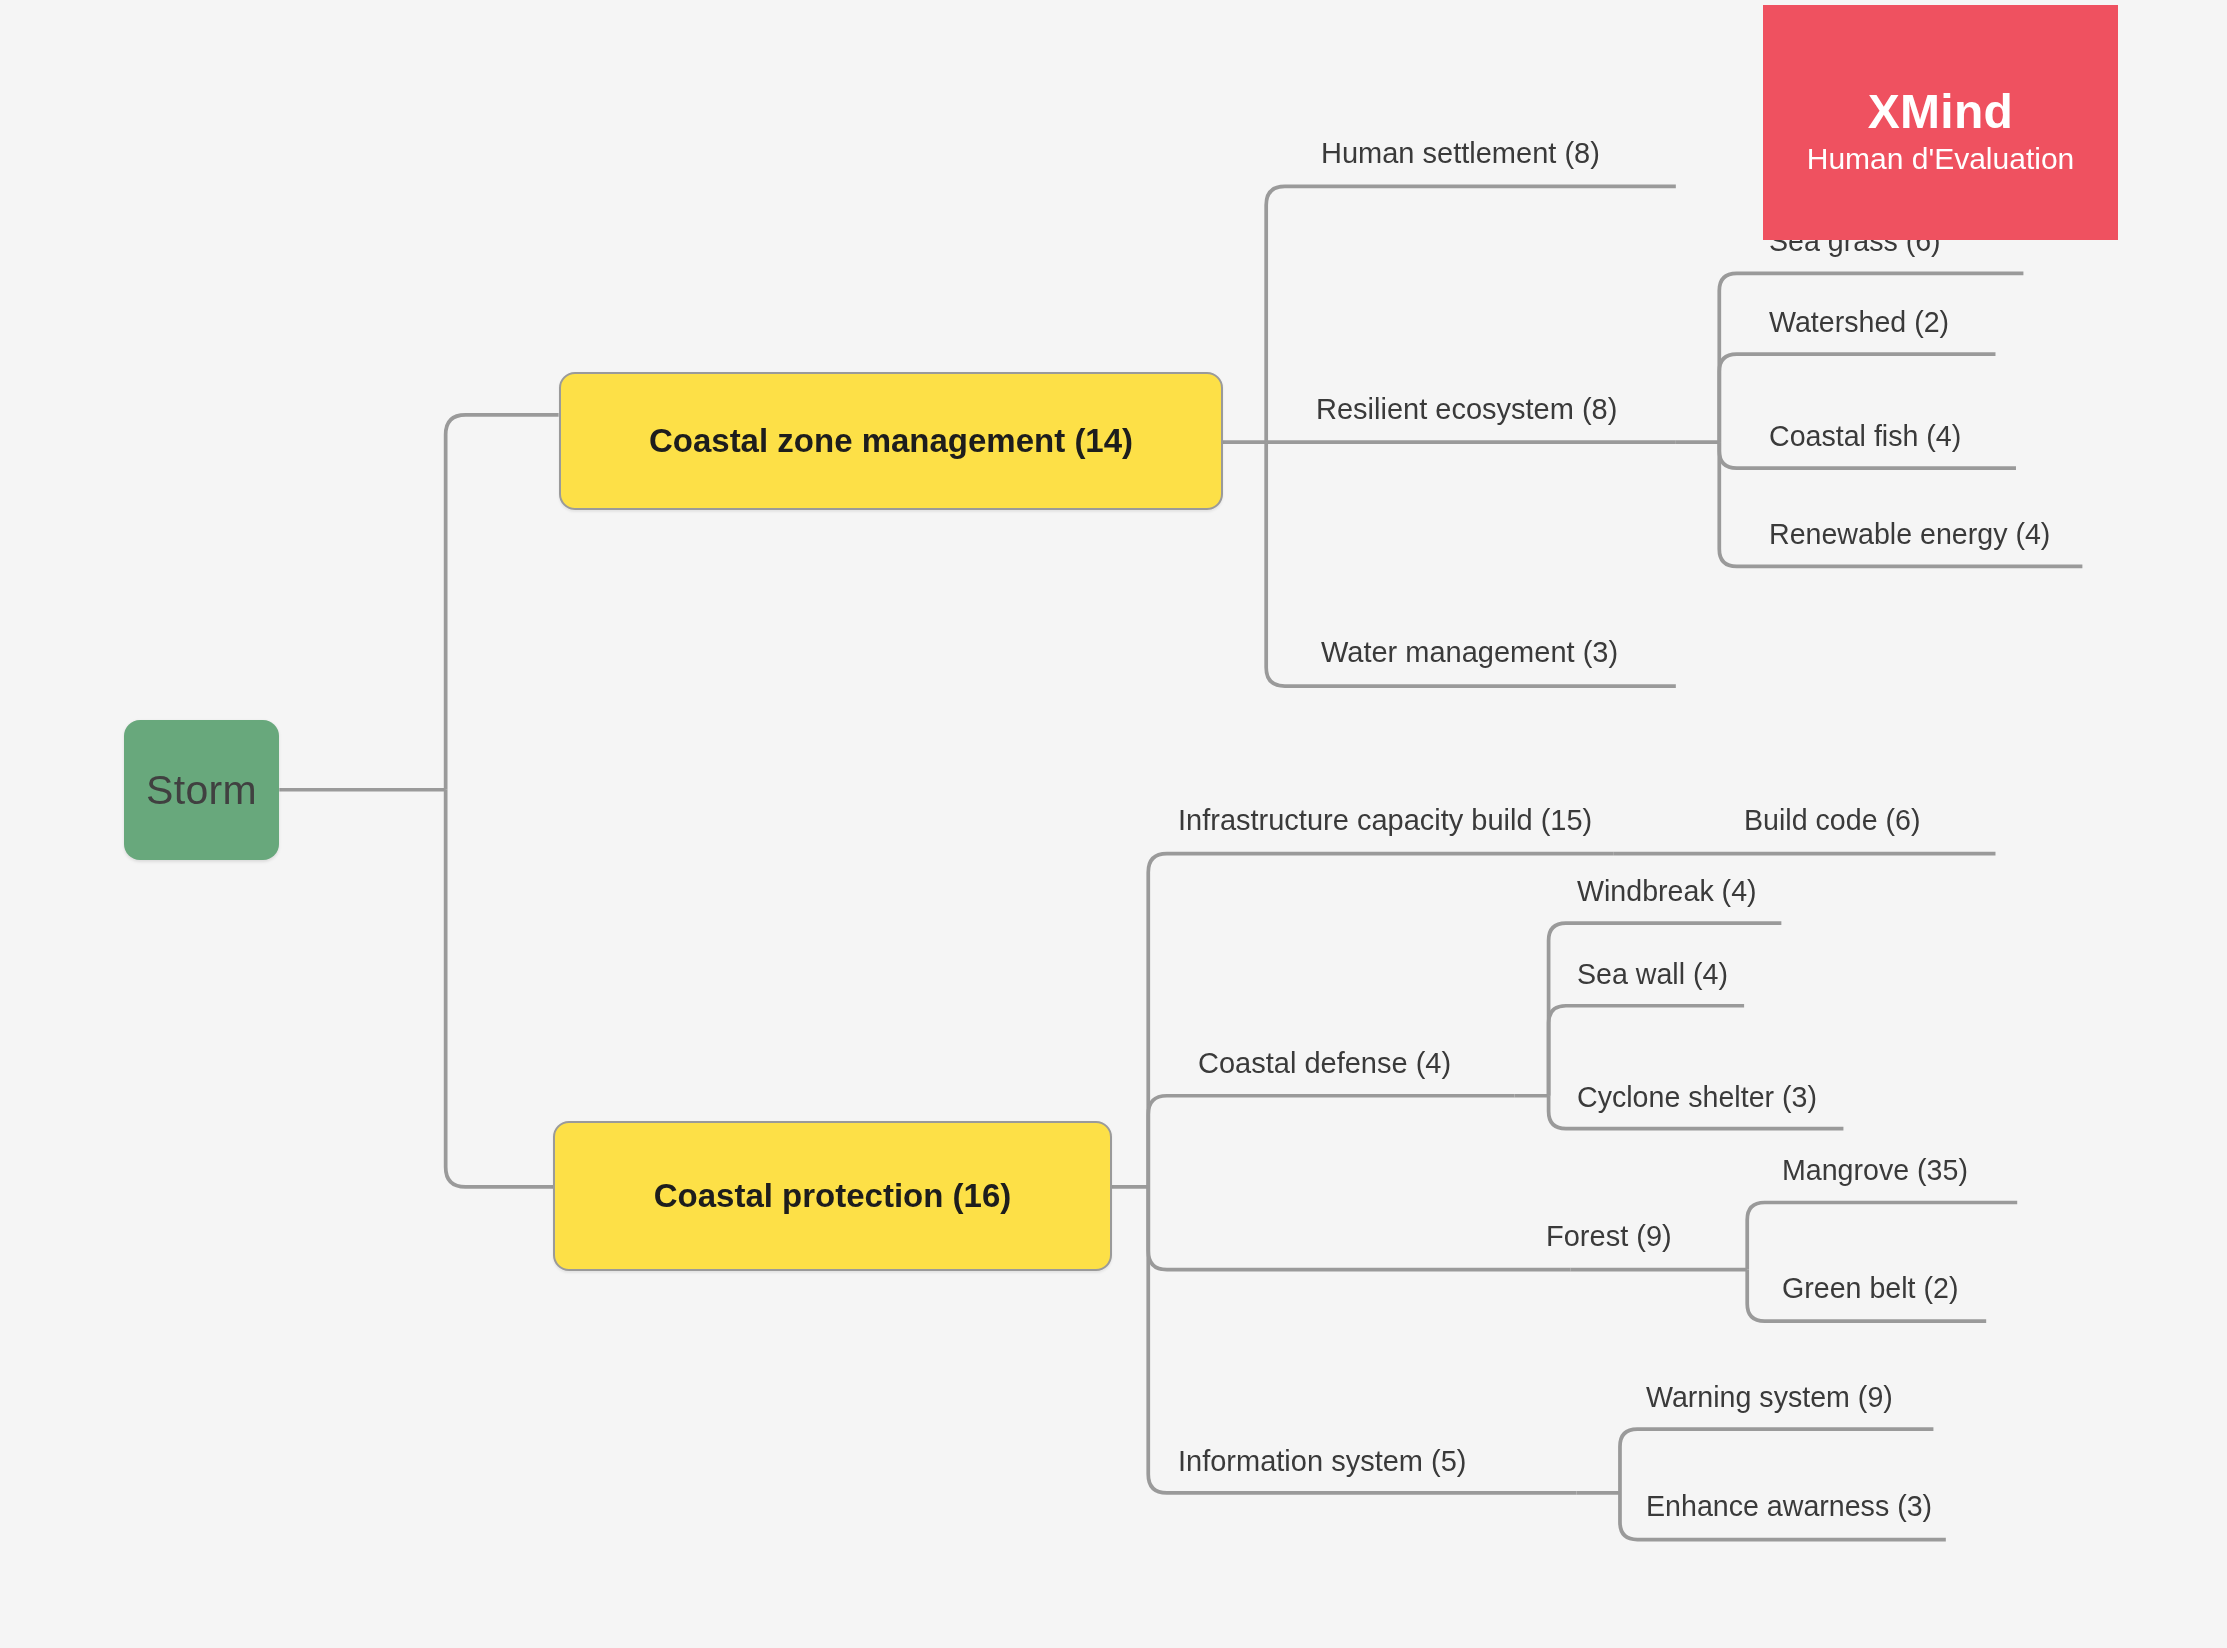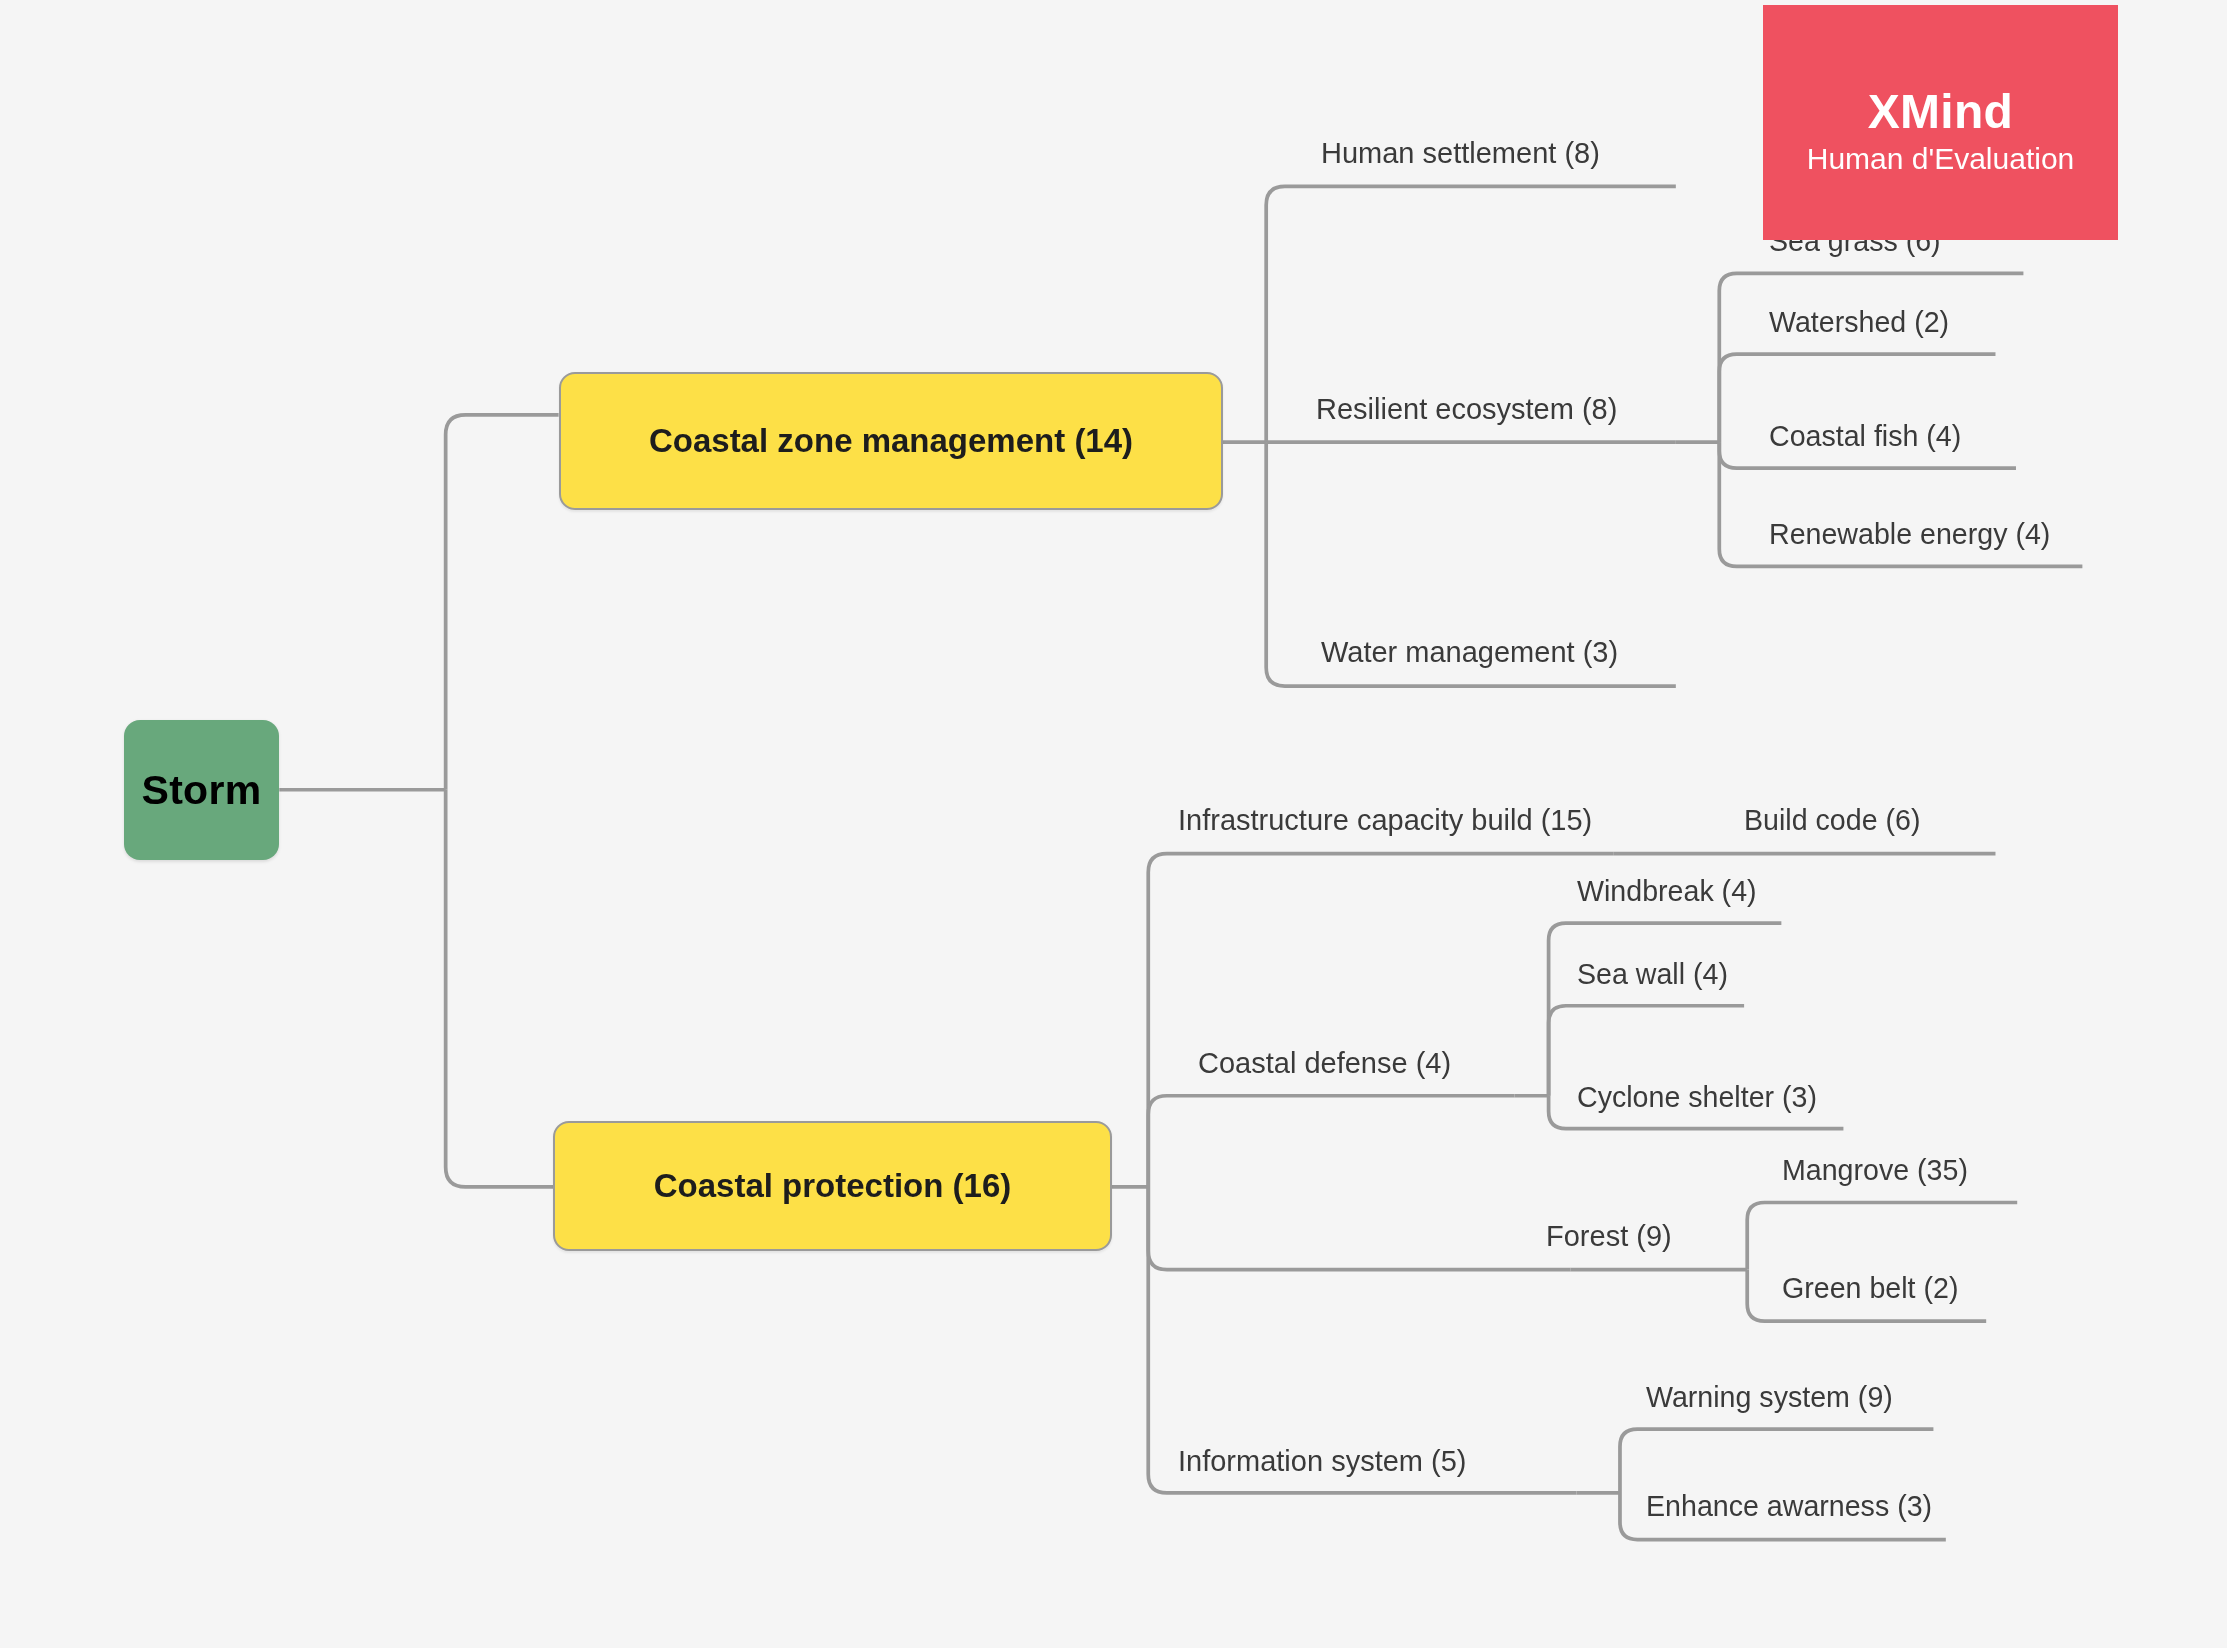--- a/index.html
+++ b/index.html
@@ -31,23 +31,23 @@
     width: 155px;
     height: 140px;
     background: #68A87C;
     border-radius: 16px;
     display: flex;
     align-items: center;
     justify-content: center;
     box-shadow: 0 1.9px 3.1px rgba(0,0,0,0.10);
   }
   .root-label {
-    color: #000000;
+    color: #404040;
     font-size: 41px;
-    font-weight: bold;
+    font-weight: normal;
     letter-spacing: 0.3px;
   }
   
   .branch-node {
     position: absolute;
     background: #fde047;
     border: 2.5px solid #9a9a9a;
     border-radius: 16px;
     display: flex;
     align-items: center;
@@ -151,21 +151,21 @@
   </svg>
 
   <div class="root-node">
     <span class="root-label">Storm</span>
   </div>
 
   <div class="branch-node" style="left:559px; top:372px; width:664px; height:138px;">
     <span class="branch-label">Coastal zone management (14)</span>
   </div>
 
-  <div class="branch-node" style="left:553px; top:1121px; width:559px; height:130px;text-align:center;">
+  <div class="branch-node" style="left:553px; top:1121px; width:559px; height:150px;text-align:center;">
     <span class="branch-label">Coastal protection (16)</span>
   </div>
 
   <div class="topic" style="left:1321px; top:139px;">
     <span>Human settlement (8)</span>
   </div>
 
   <div class="topic" style="left:1316px; top:395px;">
     <span>Resilient ecosystem (8)</span>
   </div>

